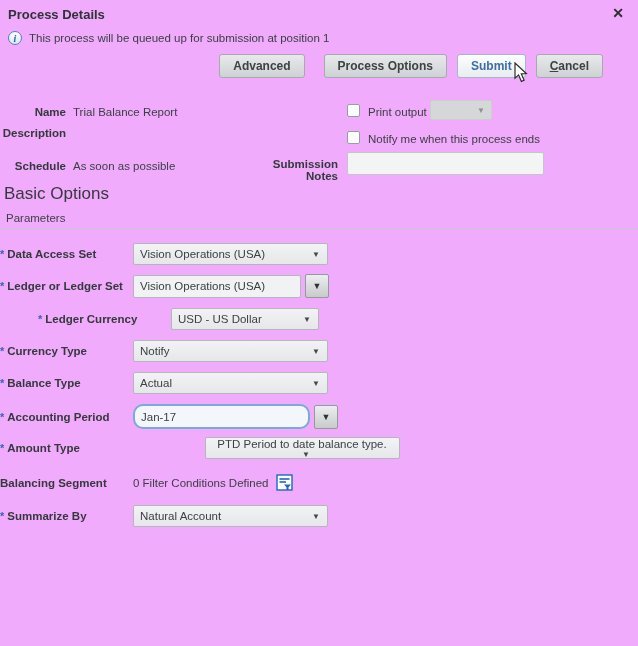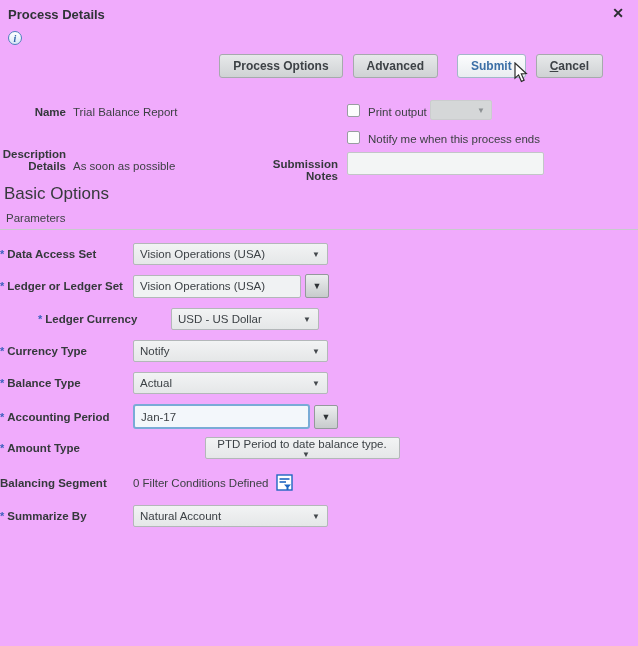--- a/index.html
+++ b/index.html
@@ -81,21 +81,21 @@
     display:flex; align-items:center; justify-content:space-between;
     padding:0 7px 0 6px; font-size:11.5px; color:#3c4145; cursor:pointer;
   }
   .select .arr { font-size:8px; color:#43484c; margin-left:8px; }
 
   .combo-input {
     height:23px; background:#f0f2f3; border:1px solid #b3b7b9; border-radius:2px;
     display:flex; align-items:center; padding:0 6px; font-size:11.5px; color:#3c4145;
   }
   .combo-input.focused {
-    background:#f3f7fb; border:2px solid #79abd6; border-radius:3px; height:25px;
+    background:#f3f7fb; border:2px solid #79abd6; border-radius:10px; height:25px;
   }
   .combo-btn {
     width:24px; height:24px; margin-left:4px;
     background:linear-gradient(#eceeef,#c7cbcc);
     border:1px solid #94999c; border-radius:2px;
     display:flex; align-items:center; justify-content:center;
     font-size:9px; color:#2e3235; cursor:pointer; flex:0 0 24px;
   }
 
   .seg-value { font-size:11.5px; color:#3b3f42; }
@@ -109,37 +109,38 @@
 
 <div class="dialog">
 
   <div class="titlebar">
     <span class="title">Process Details</span>
     <span class="close">✕</span>
   </div>
 
   <div class="info-row">
     <span class="info-icon">i</span>
+    <span class="info-text">This process will be queued up for submission at position 1</span>
   </div>
 
   <div class="btn-row">
+    <button class="btn adv">Advanced</button>
     <button class="btn">Process Options</button>
-    <button class="btn adv">Advanced</button>
     <button class="btn btn-submit">Submit</button>
     <button class="btn">
         <span class="cancel-label">Cancel</span>
       </button>
   </div>
 
   <span class="sum-label" style="left:0; top:106px; width:66px;">Name</span>
   <span class="sum-value" style="left:73px; top:106px;">Trial Balance Report</span>
 
-  <span class="sum-label" style="left:0; top:148px; width:66px;">Description</span>
-
-  <span class="sum-label" style="left:0; top:160px; width:66px;">Details</span>
+  <span class="sum-label" style="left:0; top:127px; width:66px;">Description</span>
+
+  <span class="sum-label" style="left:0; top:160px; width:66px;">Schedule</span>
   <span class="sum-value" style="left:73px; top:160px;">As soon as possible</span>
 
   <span class="checkbox" style="left:347px; top:104px;"></span>
   <span class="chk-label" style="left:368px; top:106px;">Print output</span>
   <span class="disabled-select">
     <span class="arr">▼</span>
   </span>
 
   <span class="checkbox" style="left:347px; top:131px;"></span>
   <span class="chk-label" style="left:368px; top:133px;">Notify me when this process ends</span>

